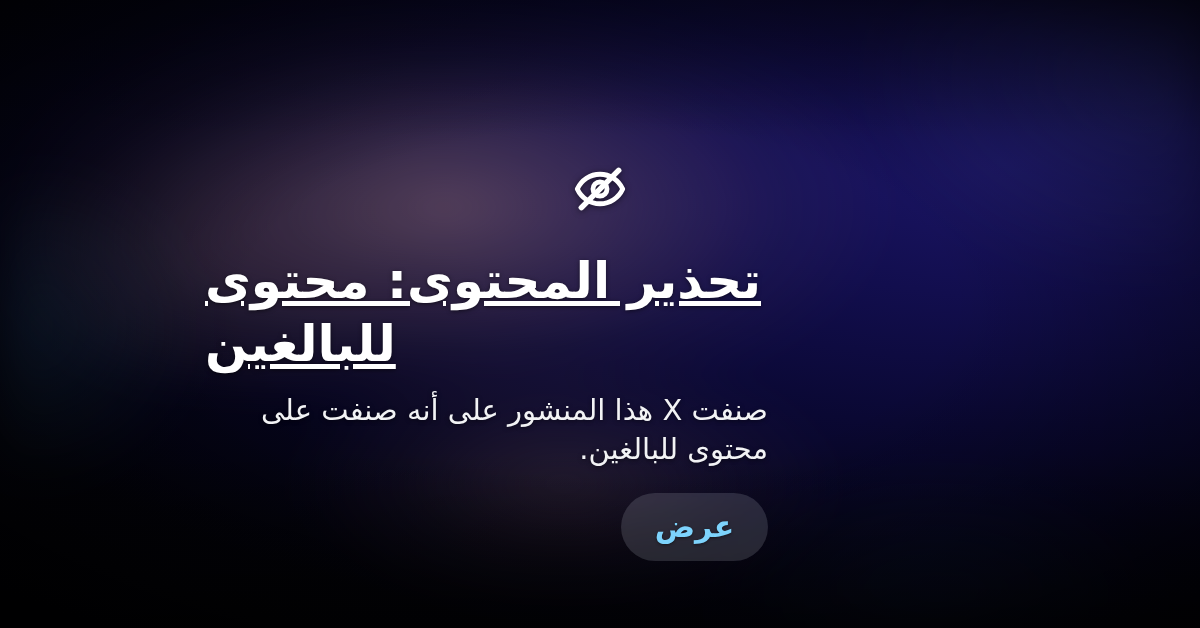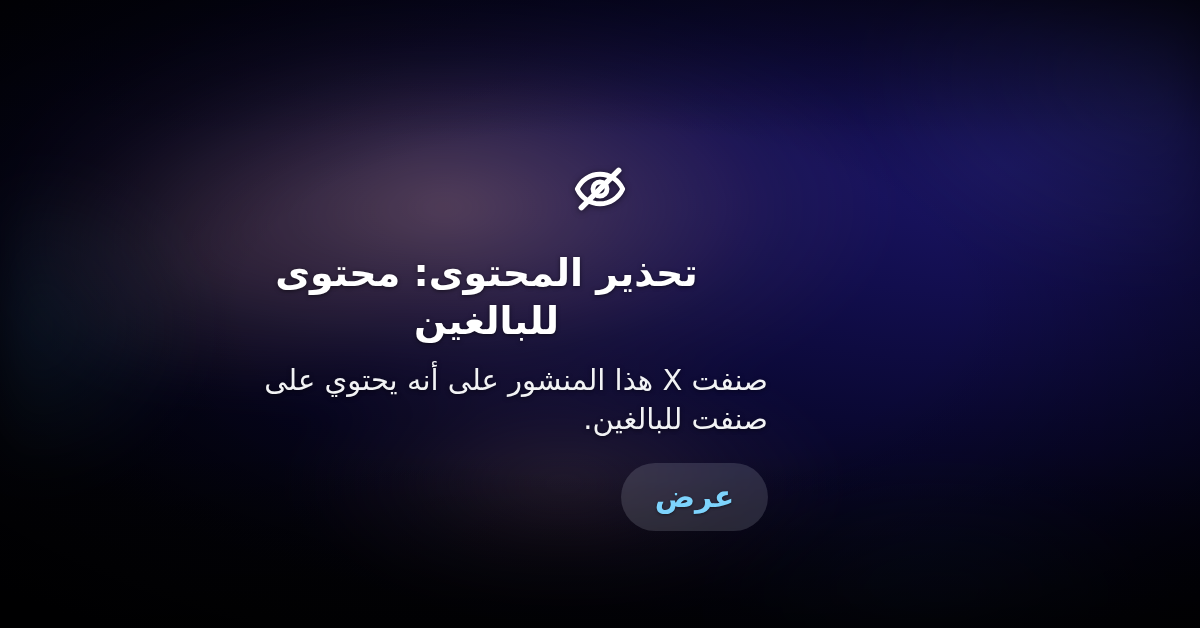--- a/index.html
+++ b/index.html
@@ -74,29 +74,30 @@
     height: 58px;
     display: block;
     margin: 10px 0 0 0;
     filter: drop-shadow(0 1px 3px rgba(0,0,0,0.55));
   }
   .warning-icon svg { display: block; width: 58px; height: 58px; }
 
   .warning-title {
     margin: 32px 0 0 0;
     width: 100%;
-    text-align: center;
+    text-align: left;
     padding-right: 227px;
     box-sizing: border-box;
     color: #ffffff;
-    font-size: 38px;
+    font-size: 50px;
     font-weight: 700;
     line-height: 1.25;
     letter-spacing: 0;
     text-shadow: 0 1px 4px rgba(0,0,0,0.55);
+    text-decoration: underline;
   }
 
   .warning-desc {
     margin: 16px 0 0 0;
     width: 100%;
     text-align: right;
     padding-right: 227px;
     box-sizing: border-box;
     color: #f2f3f5;
     font-size: 29px;
@@ -150,21 +151,21 @@
       <span class="warning-icon">
         <svg viewBox="0 0 24 24" fill="none" xmlns="http://www.w3.org/2000/svg" aria-hidden="true">
           <path d="M2.6 12C4.3 8.3 7.9 5.9 12 5.9c4.1 0 7.7 2.4 9.4 6.1-1.7 3.7-5.3 6.1-9.4 6.1-4.1 0-7.7-2.4-9.4-6.1Z" stroke="#ffffff" stroke-width="2.0" stroke-linecap="round" stroke-linejoin="round"></path>
           <circle cx="12" cy="12" r="2.9" stroke="#ffffff" stroke-width="2.0"></circle>
           <path d="M4.3 19.7 19.7 4.3" stroke="#ffffff" stroke-width="2.3" stroke-linecap="round"></path>
         </svg>
       </span>
 
       <div class="warning-title">تحذير المحتوى: محتوى للبالغين</div>
 
-      <div class="warning-desc">صنفت X هذا المنشور على أنه يحتوي على صنفت للبالغين.</div>
+      <div class="warning-desc">صنفت X هذا المنشور على أنه صنفت على محتوى للبالغين.</div>
 
       <div class="button-row">
         <button class="view-button" type="button">عرض</button>
       </div>
 
     </div>
   </div>
 </div>
 
 </body></html>

